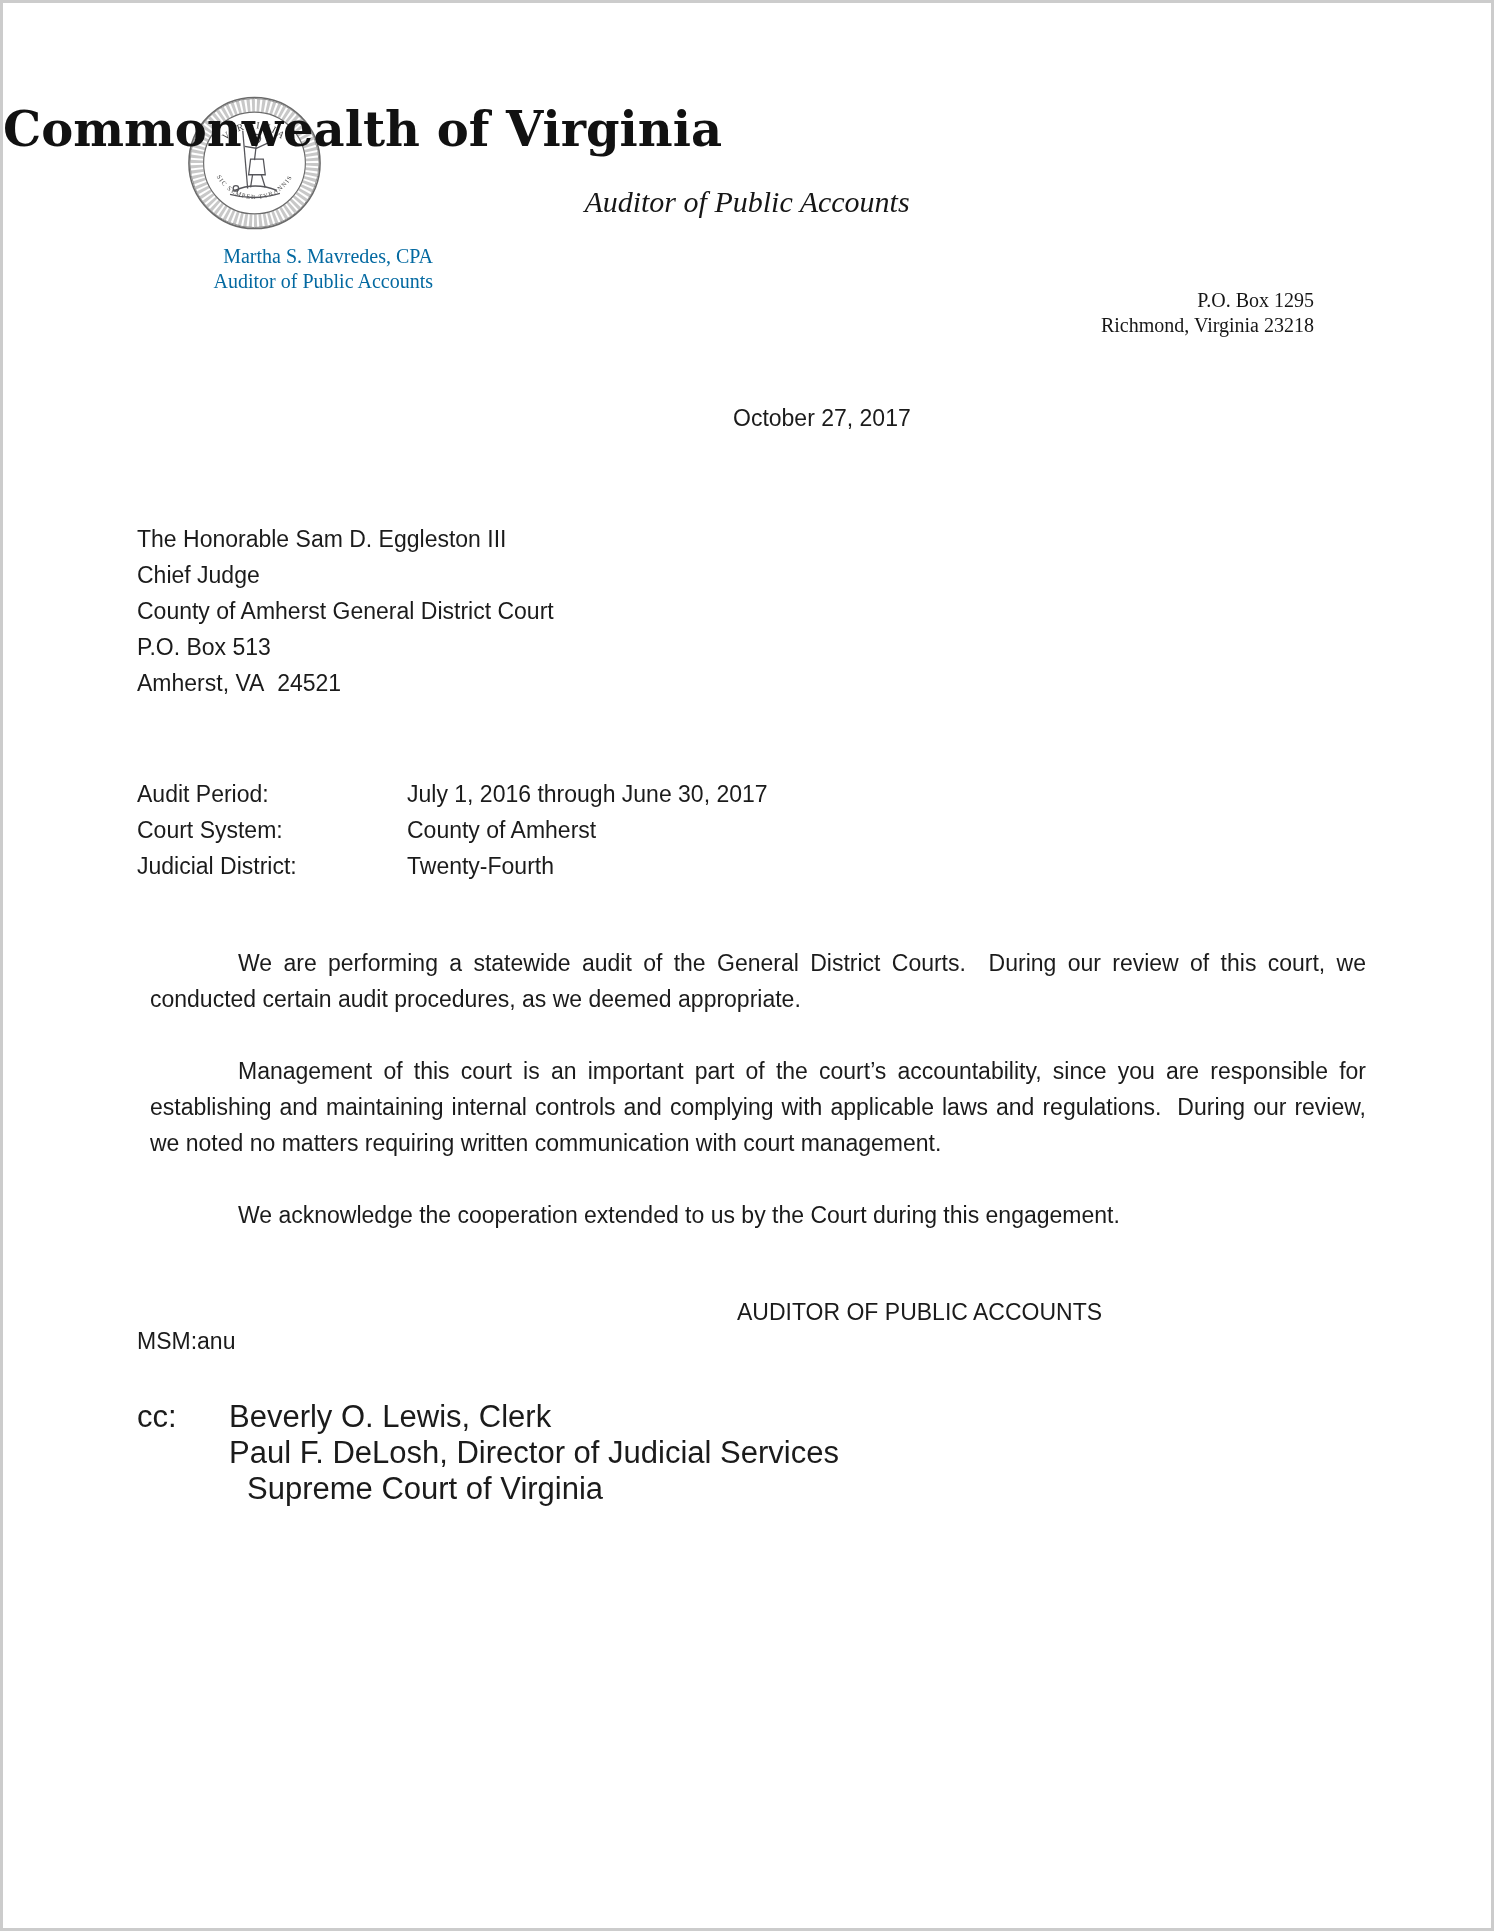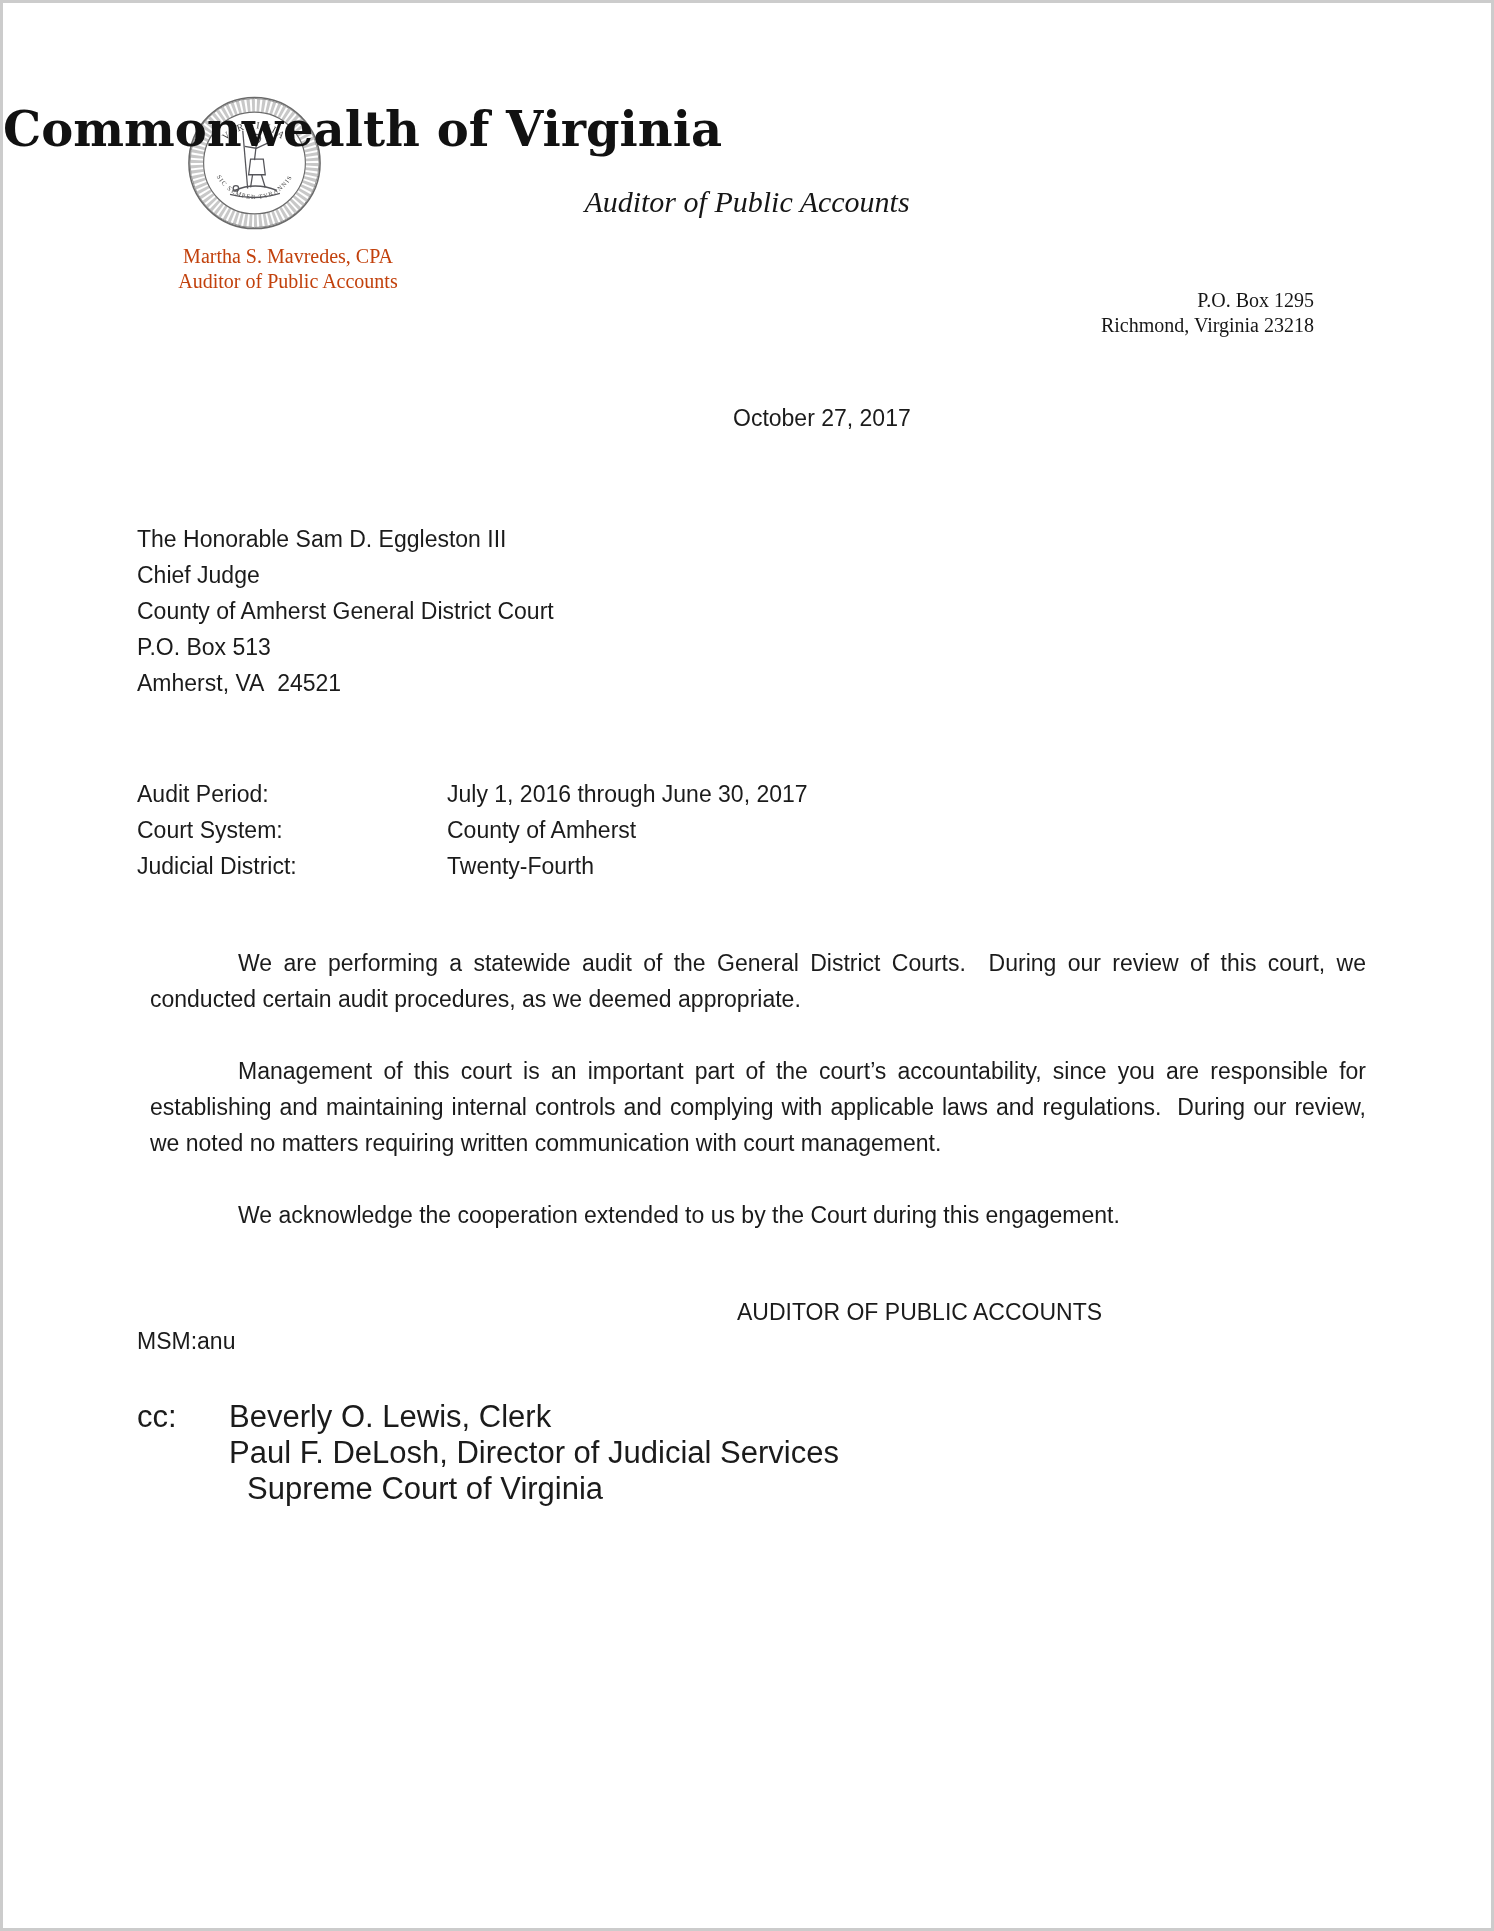--- a/index.html
+++ b/index.html
@@ -38,25 +38,25 @@
     text-align: center;
     font-family: "Liberation Serif", serif;
     font-style: italic;
     font-size: 30px;
     color: #161616;
   }
   .hdr-left {
     position: absolute;
     left: 140px; top: 241px;
     width: 290px;
-    text-align: center;
+    text-align: right;
     font-family: "Liberation Serif", serif;
     font-size: 20px;
     line-height: 25px;
-    color: #c2410c;
+    color: #0369a1;
   }
   .hdr-right {
     position: absolute;
     right: 177px; top: 241px;
     text-align: right;
     font-family: "Liberation Serif", serif;
     font-size: 20px;
     line-height: 25px;
     color: #161616;
     margin-top: 44px;
@@ -76,21 +76,21 @@
   .recipient {
     margin-top: 89px;
     font-size: 23px;
     line-height: 36px;
   }
   .audit-info {
     margin-top: 75px;
     font-size: 23px;
     line-height: 36px;
   }
-  .audit-row { display: flex; gap: 40px; }
+  .audit-row { display: flex; }
   .audit-label { width: 270px; flex: 0 0 270px; }
   .paragraphs { margin-top: 61px; }
   .para {
     margin: 0 0 36px 13px;
     font-size: 23px;
     line-height: 36px;
     text-align: justify;
     text-indent: 88px;
   }
   .signature-line {

